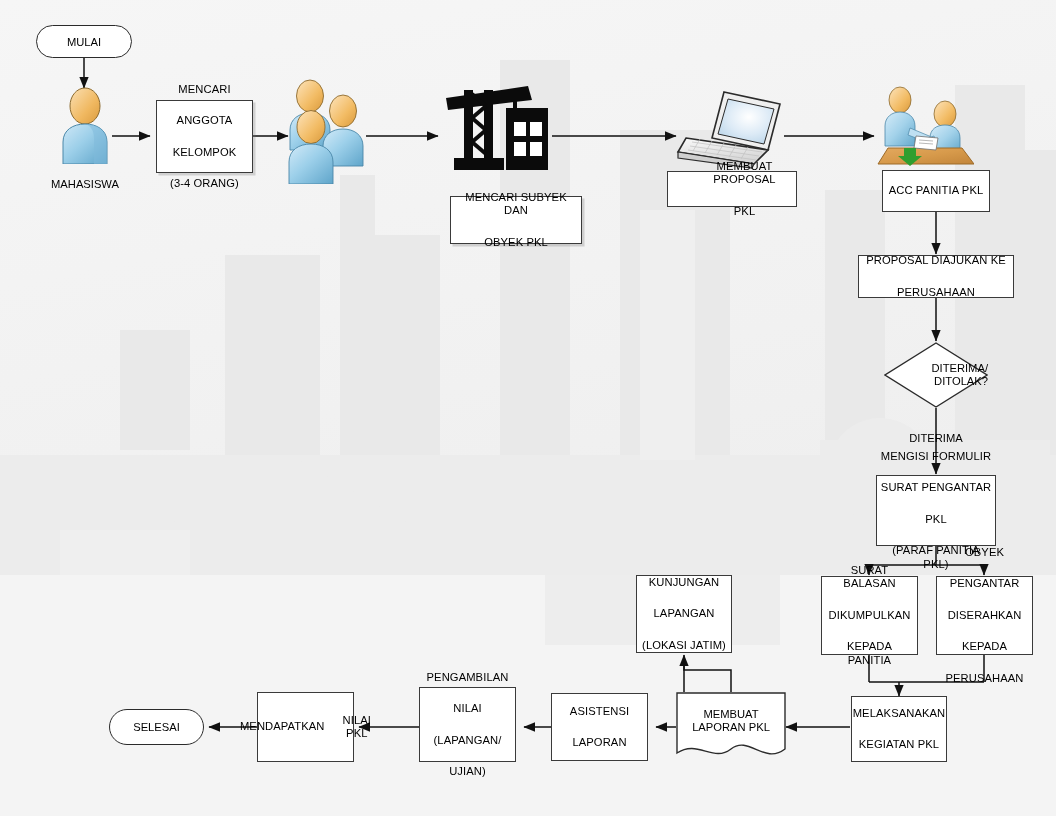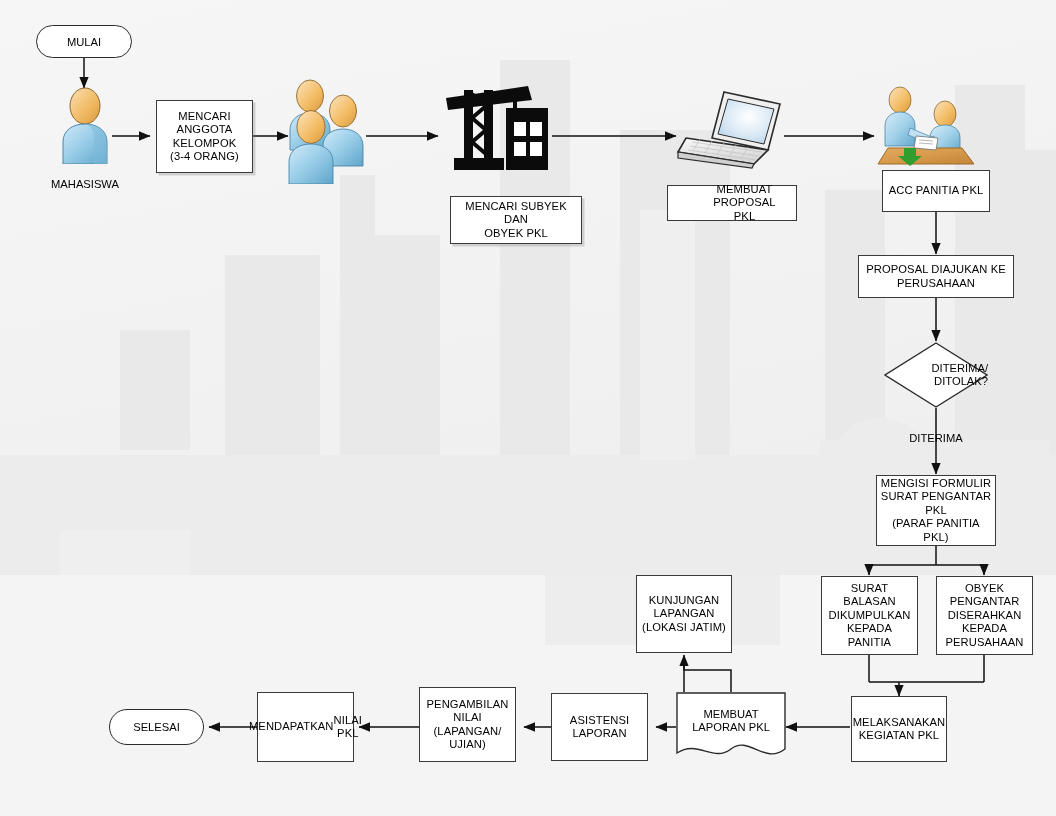--- a/index.html
+++ b/index.html
@@ -16,20 +16,21 @@
   #links{position:absolute;left:0;top:0;width:1056px;height:816px;}
   .node{position:absolute;box-sizing:border-box;}
   .box{
     background:#ffffff;
     border:1.4px solid #3a3a3a;
     display:flex;align-items:center;justify-content:center;
     text-align:center;
     font-size:11.2px;line-height:13.4px;color:#000;
     letter-spacing:.1px;
     padding:2px 3px;
+    gap:18px;
   }
   .box.shadow{box-shadow:2.5px 2.5px 0 rgba(120,120,120,.28);}
   .term{
     background:#ffffff;
     border:1.4px solid #2b2b2b;
     border-radius:999px;
     display:flex;align-items:center;justify-content:center;
     font-size:11.2px;color:#000;text-align:center;
   }
   .diamond-wrap{position:absolute;}
@@ -298,21 +299,21 @@
     <span>ANGGOTA</span>
     <span>KELOMPOK</span>
     <span>(3-4 ORANG)</span>
   </div>
 
   <div class="node box shadow" style="left:450px;top:196px;width:132px;height:48px;flex-direction:column;">
     <span>MENCARI SUBYEK DAN</span>
     <span>OBYEK PKL</span>
   </div>
 
-  <div class="node box" style="left:667px;top:185px;width:130px;height:36px;flex-direction:column;padding-left:28px;">
+  <div class="node box" style="left:667px;top:171px;width:130px;height:36px;flex-direction:column;padding-left:28px;">
     <span>MEMBUAT PROPOSAL</span>
     <span>PKL</span>
   </div>
 
   <div class="node box" style="left:882px;top:170px;width:108px;height:42px;">
     <span>ACC PANITIA PKL</span>
   </div>
 
   <div class="node box" style="left:858px;top:255px;width:156px;height:43px;flex-direction:column;">
     <span>PROPOSAL DIAJUKAN KE</span>

